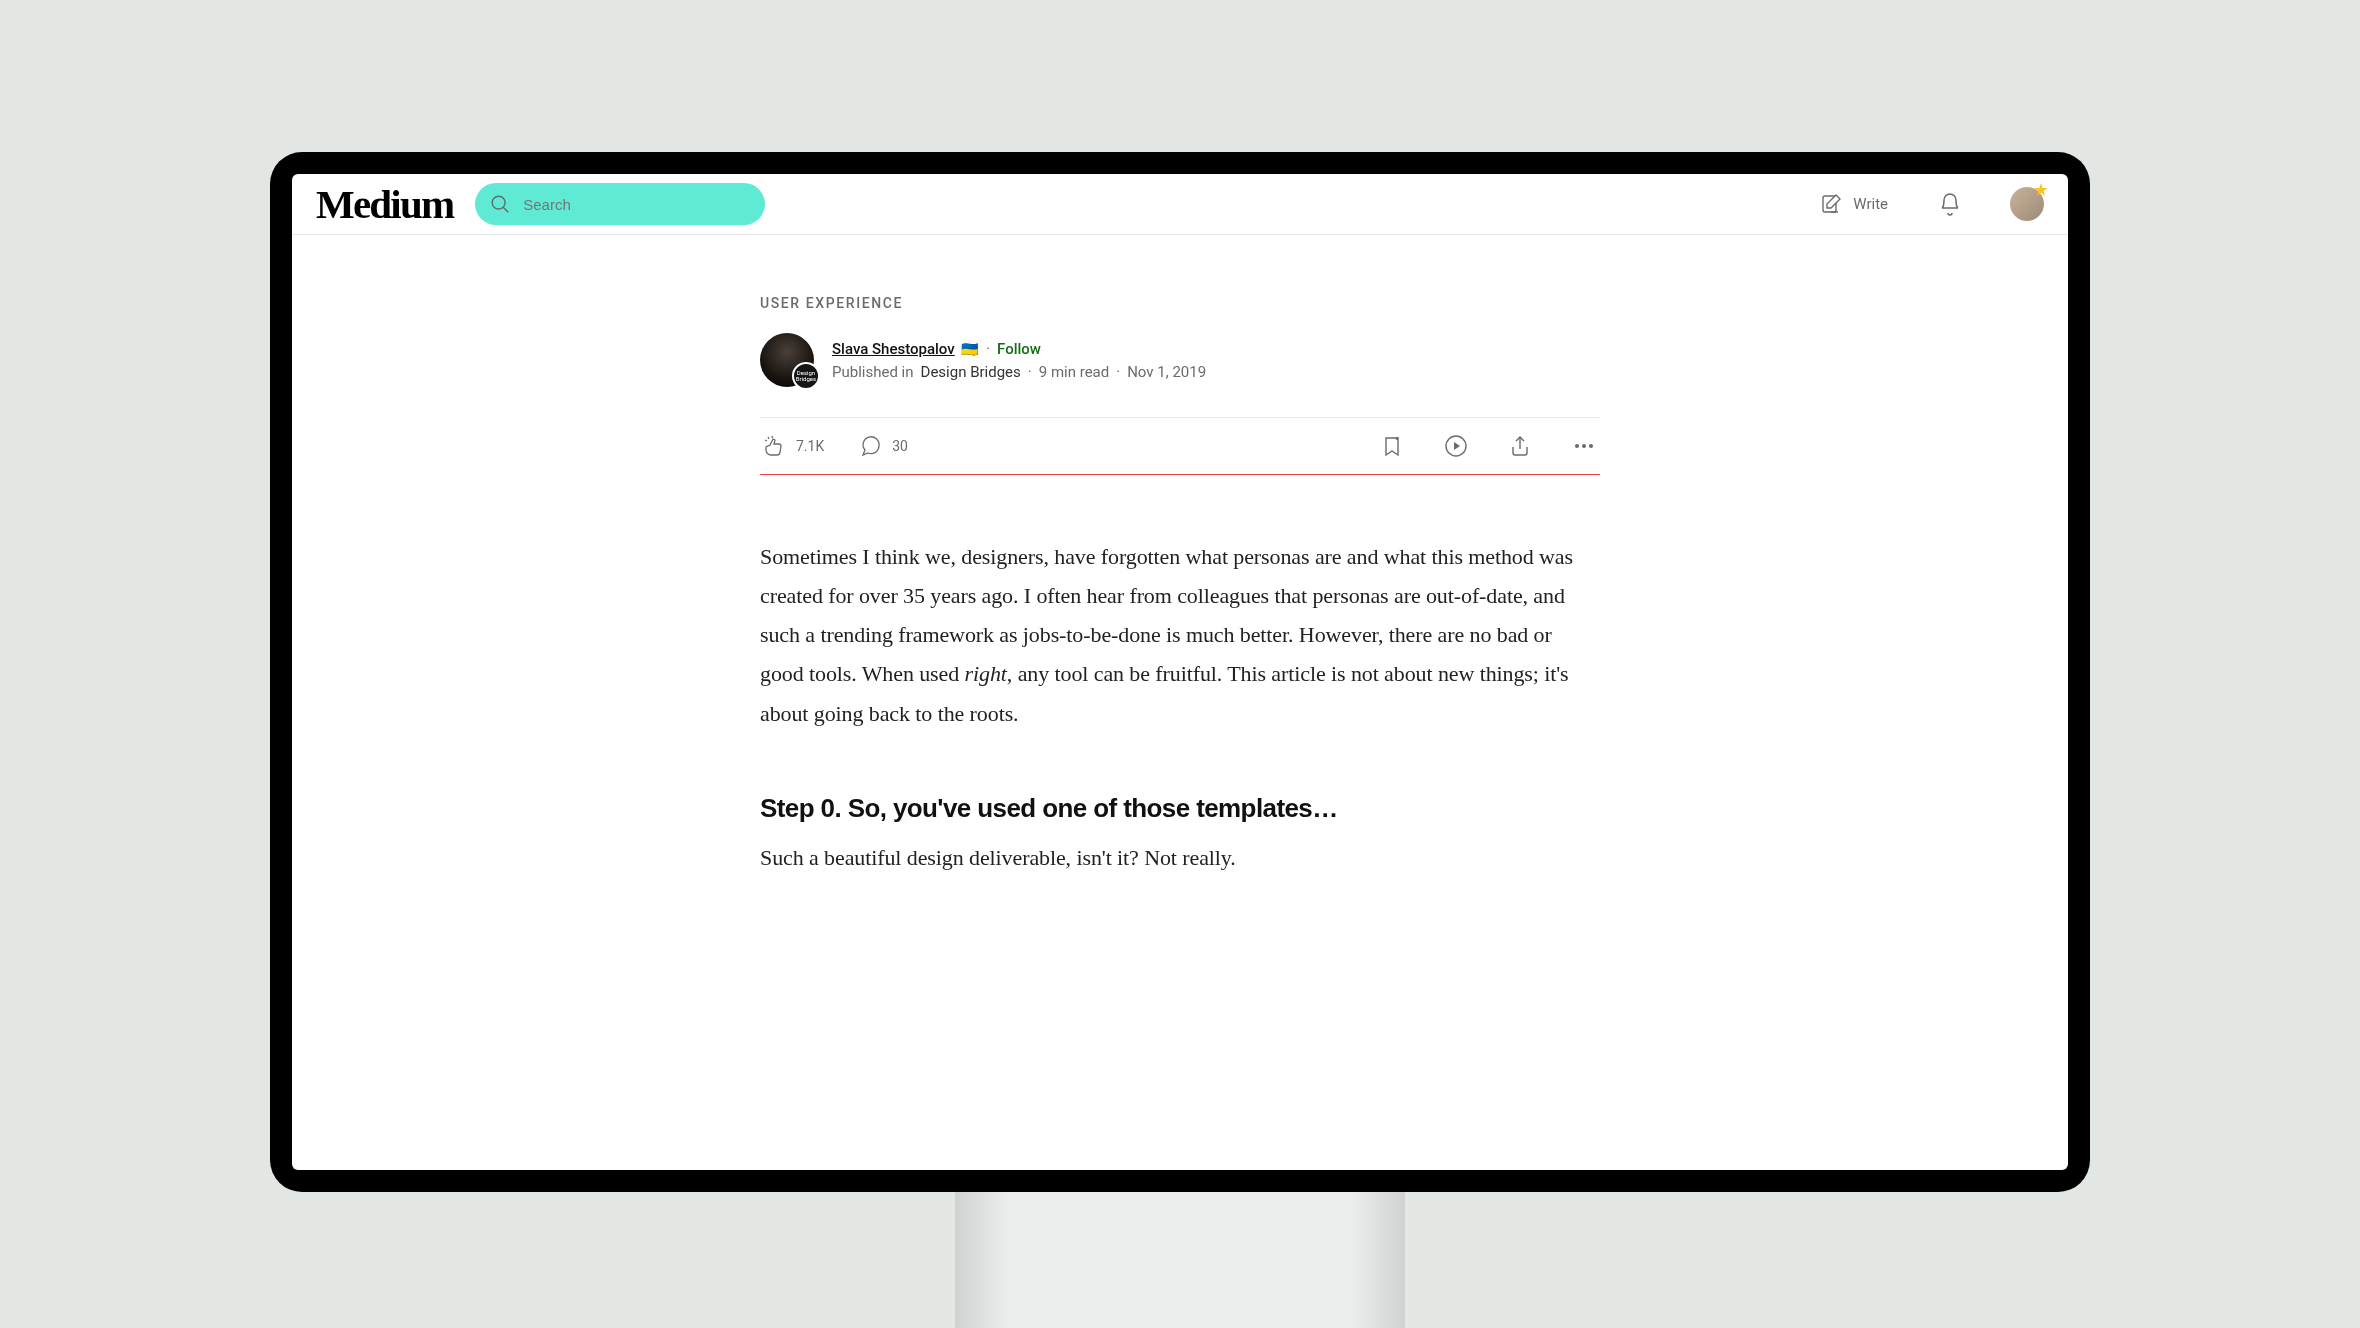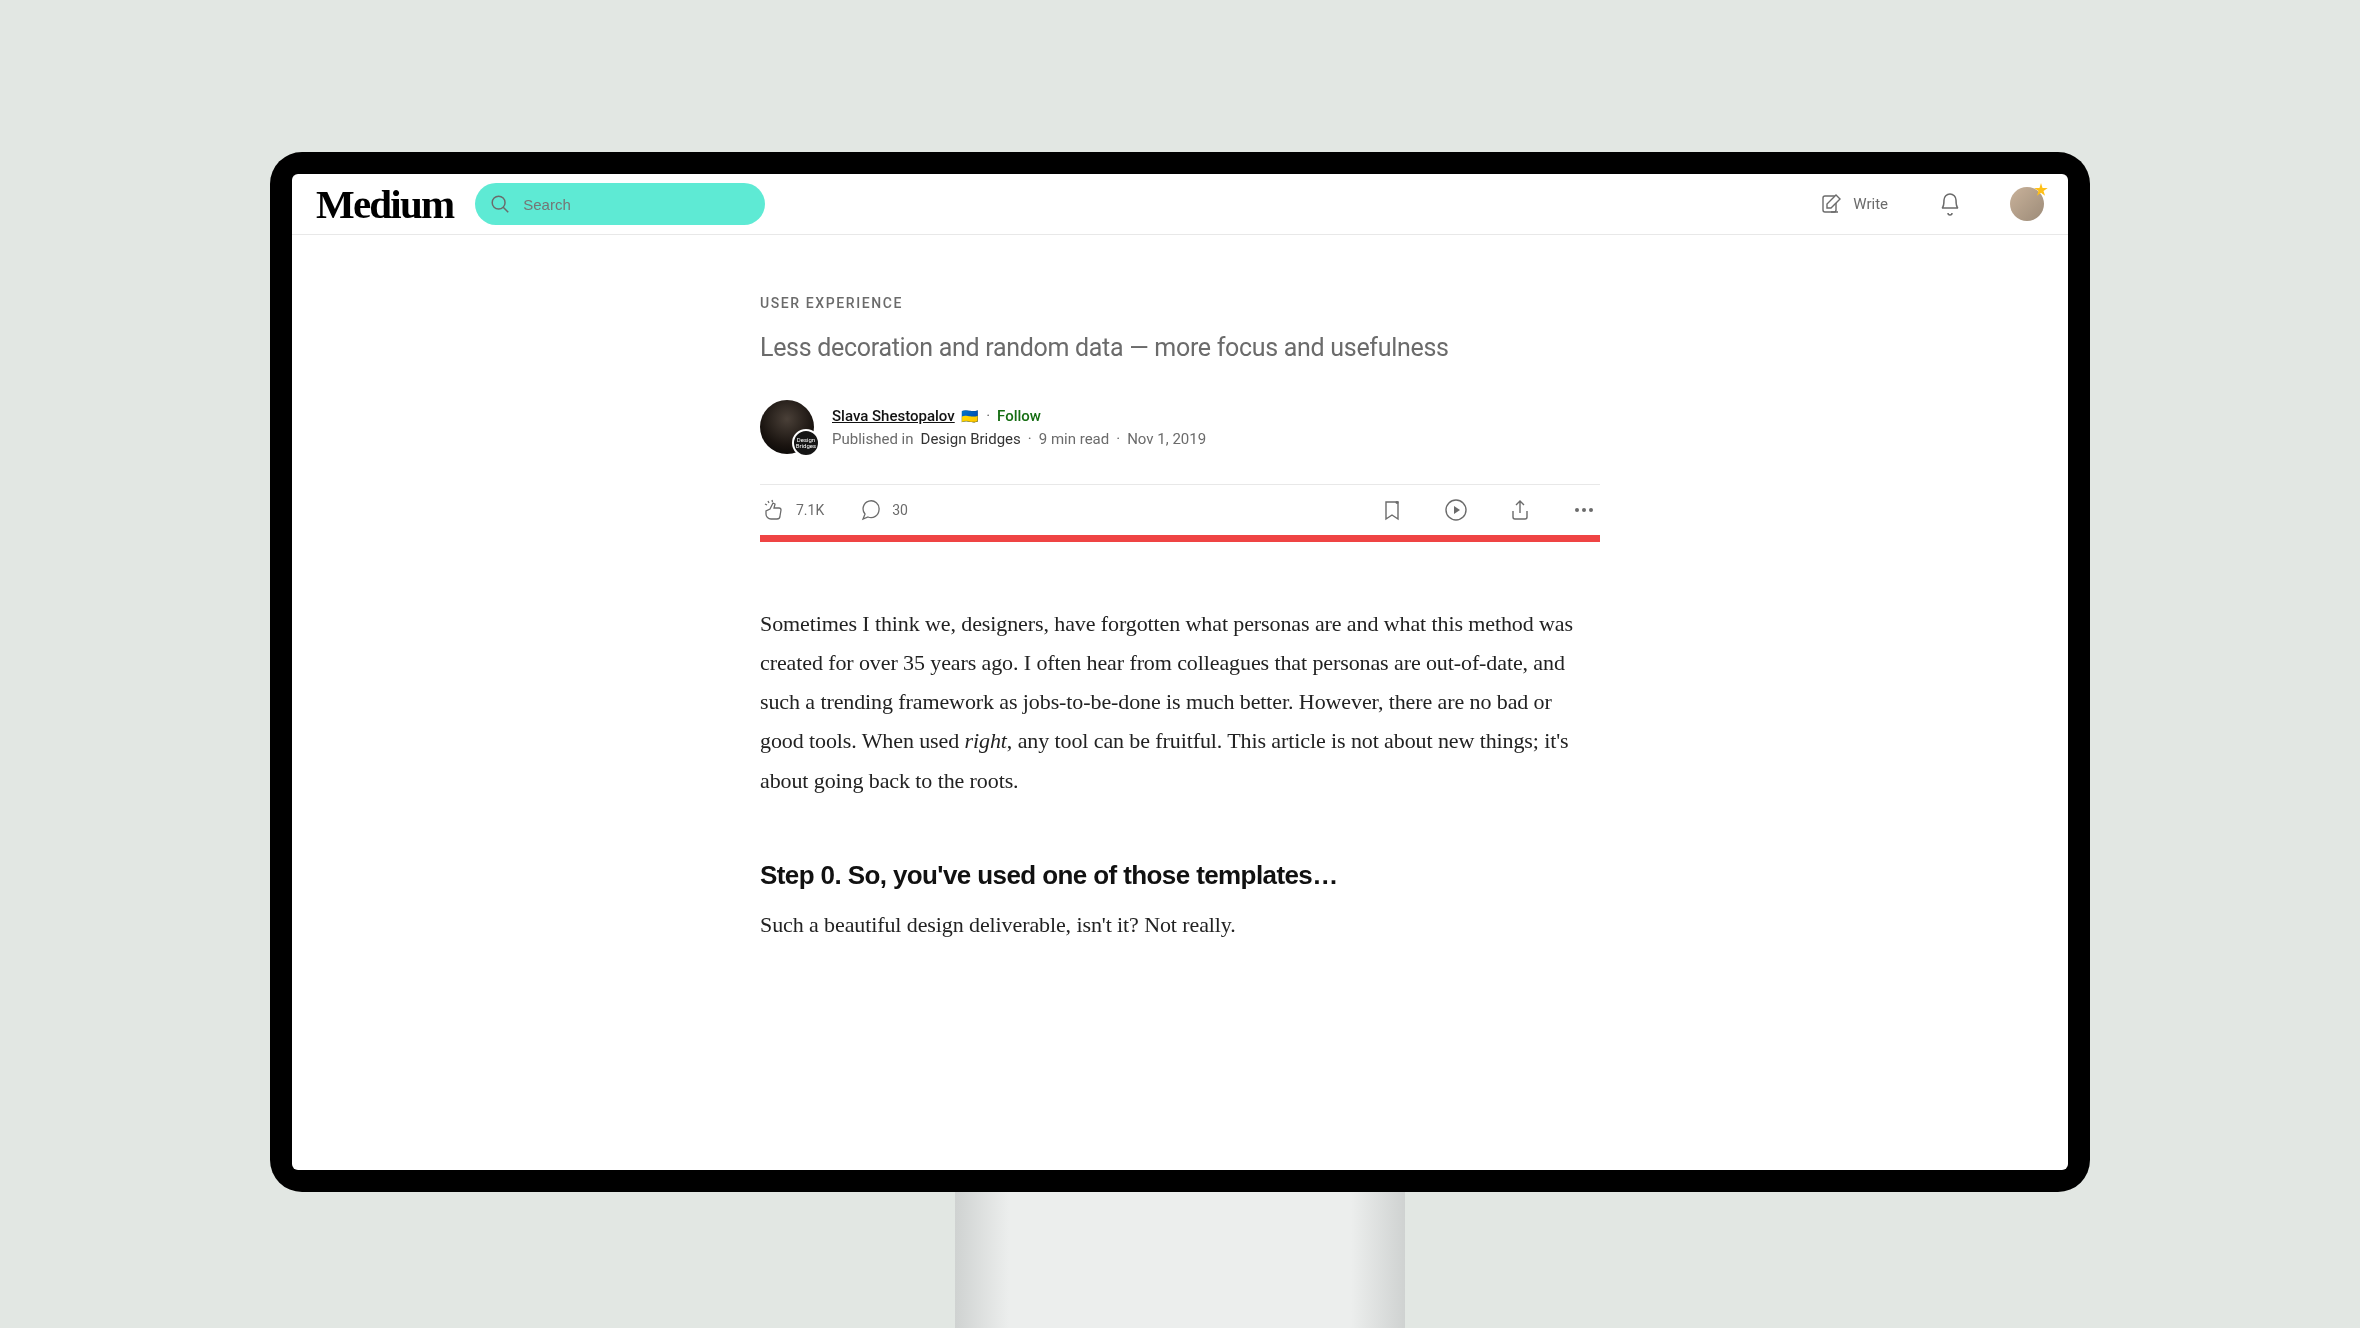--- a/index.html
+++ b/index.html
@@ -190,21 +190,21 @@
   .dot { color: #6b6b6b; }
   .follow { color: #156d12; font-weight: 500; cursor: pointer; }
   .byline-row2 {
     display: flex;
     gap: 7px;
     color: #6b6b6b;
   }
   .pub-link { color: #333; }
   .engage-bar {
     border-top: 1px solid #e8e8e8;
-    border-bottom: 7px solid #ef4444;
+    border-bottom: 1px solid #ef4444;
     height: 58px;
     display: flex;
     align-items: center;
     margin-bottom: 62px;
   }
   .engage-left {
     display: flex;
     align-items: center;
     gap: 34px;
     padding-left: 2px;
@@ -294,21 +294,20 @@
           </svg>
         </span>
       </div>
 
       <div class="avatar"></div>
     </div>
 
     <div class="article">
       <div class="article-inner">
         <div class="kicker">USER EXPERIENCE</div>
-        <div class="subtitle">Less decoration and random data — more focus and usefulness</div>
 
         <div class="byline">
           <div class="author-avatar-wrap">
             <div class="author-avatar"></div>
             <div class="pub-badge">Design<br>Bridges</div>
           </div>
           <div class="byline-text">
             <div class="byline-row1">
               <span class="author-name">Slava Shestopalov</span>
               <span class="flag">🇺🇦</span>

